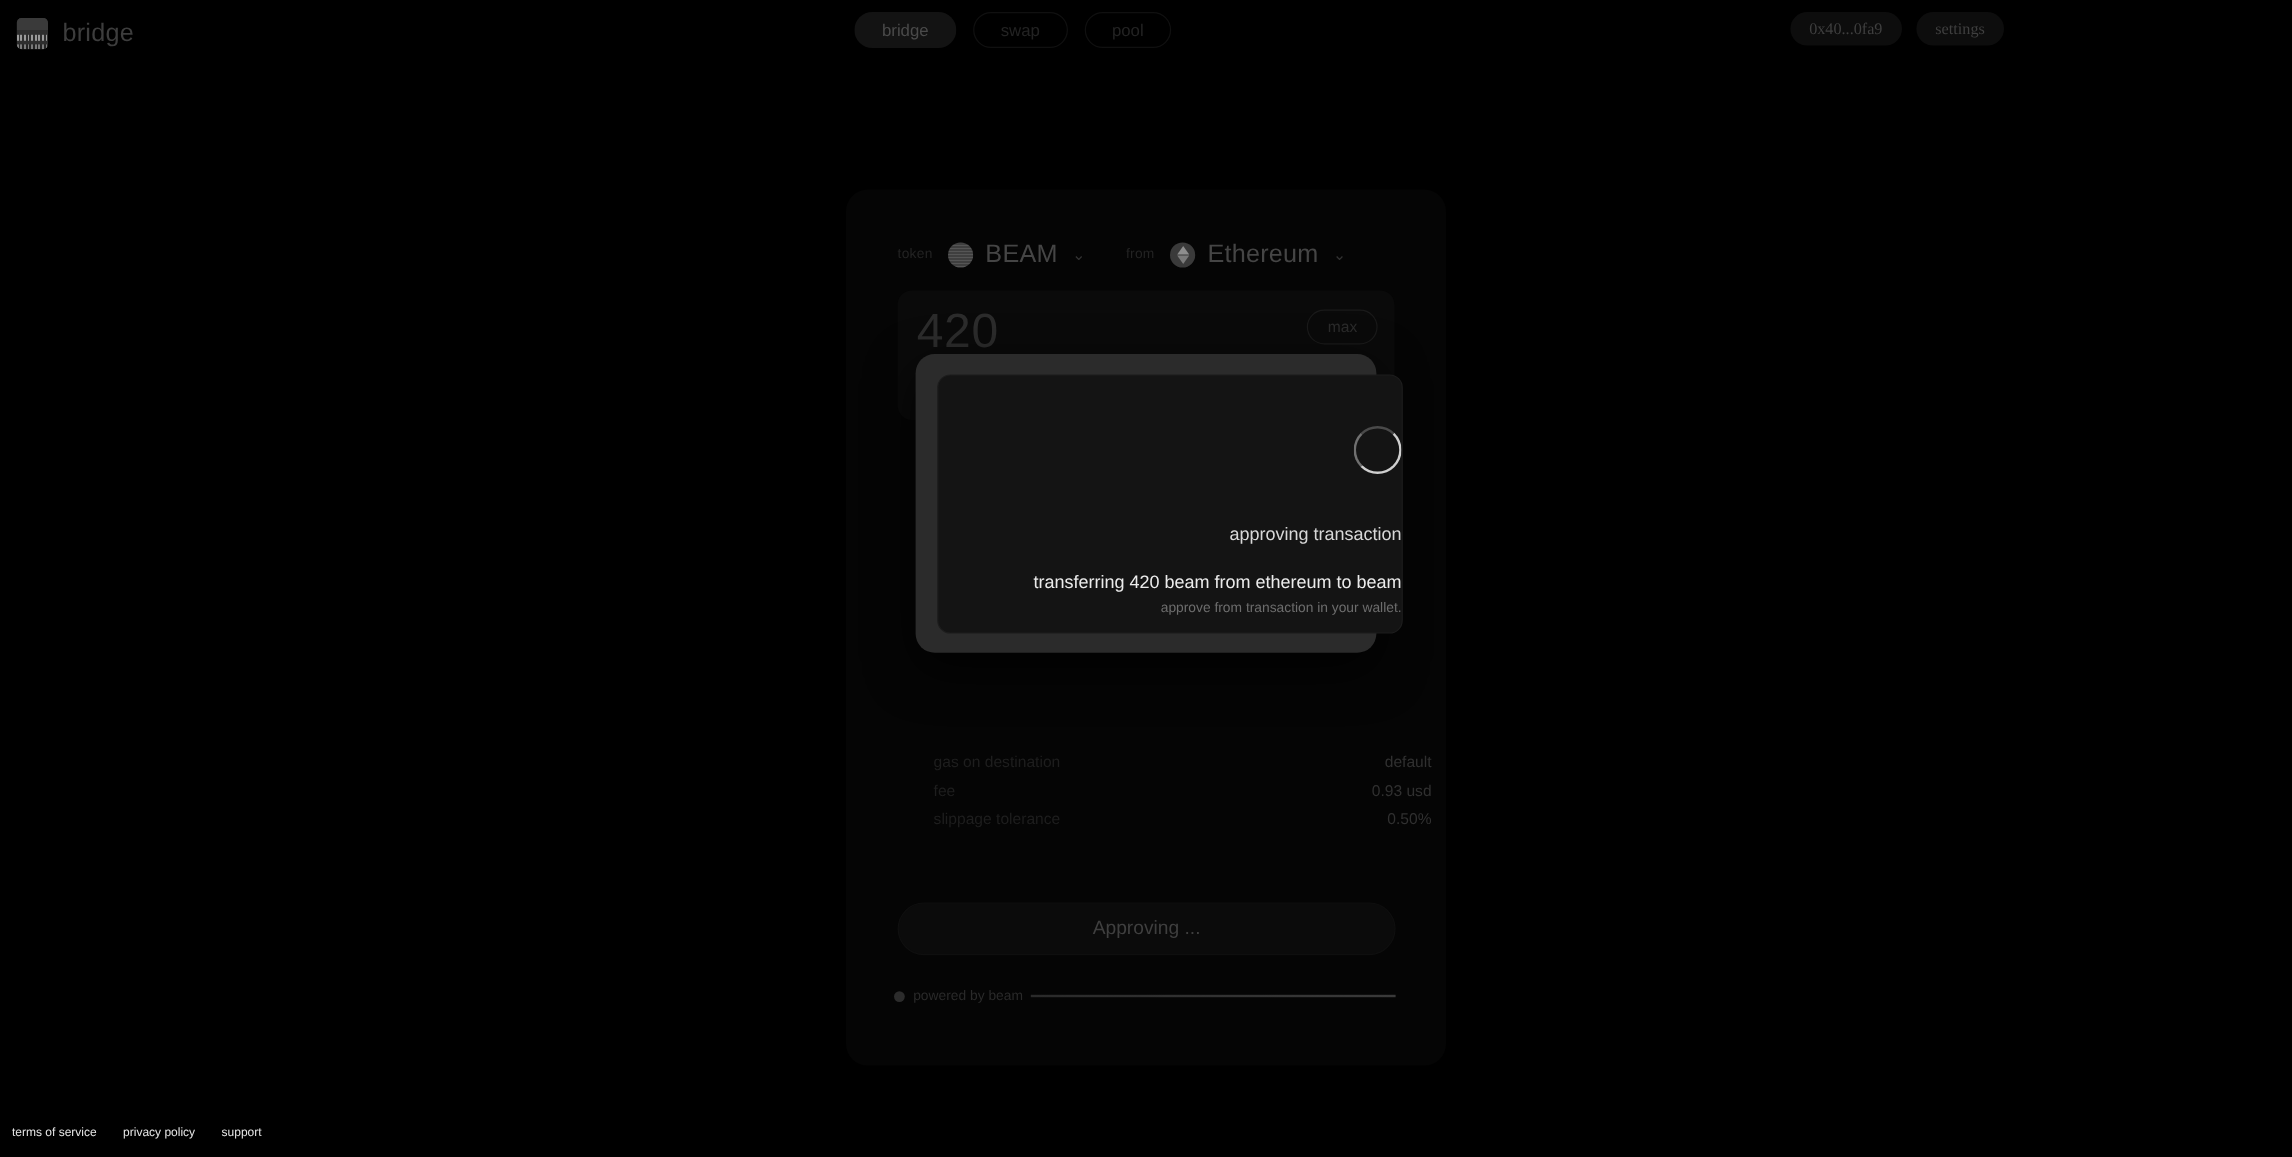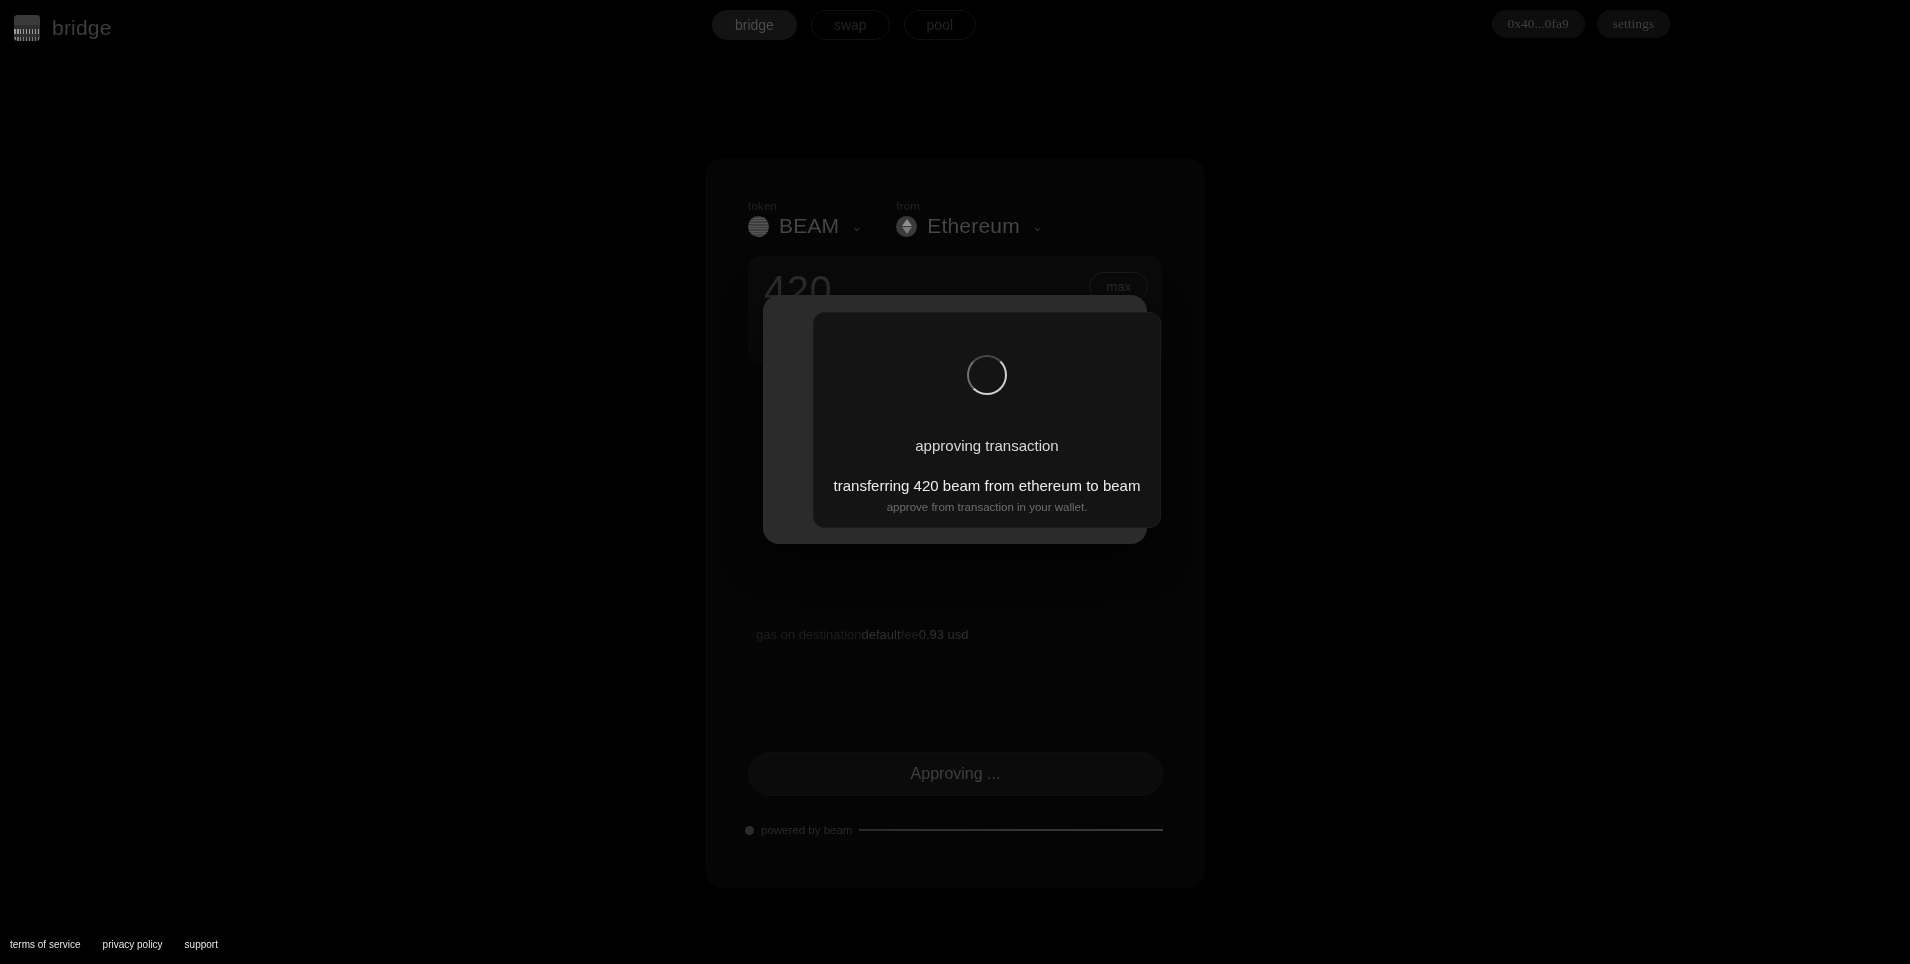--- a/index.html
+++ b/index.html
@@ -50,21 +50,21 @@
     position: absolute; left: 705px; top: 158px; width: 500px; height: 730px;
     background: #050505; border-radius: 18px;
   }
 
   
   .card {
     position: absolute; left: 705px; top: 158px; width: 500px;
     border-radius: 18px; padding: 0;
   }
   .selectors { display:flex; gap: 34px; padding: 42px 0 0 43px; }
-  .sel-group { display:flex; flex-direction: column; gap: 2px; }
+  .sel-group { display:flex; flex-direction: row; gap: 13px; align-items: center; }
   .sel-label { font-size: 11.5px; color: #232323; letter-spacing:.2px; }
   .sel-row { display:flex; align-items:center; gap: 10px; }
   .coin {
     width: 21px; height: 21px; border-radius: 50%; flex:0 0 auto;
   }
   .coin.beam {
     background:
       repeating-linear-gradient(0deg, #555 0 1px, #3f3f3f 1px 2.6px);
     background-color: #4a4a4a;
   }
@@ -91,22 +91,22 @@
   .max-btn {
     position:absolute; right: 14px; top: 16px;
     padding: 7px 16px; border-radius: 999px; border: 1px solid #1a1a1a;
     font-size: 13px; color: #2b2b2b; background: transparent; line-height:1;
   }
   .to-block { position:absolute; left: 16px; bottom: 10px; }
   .to-label { font-size: 11.5px; color: #1f1f1f; margin-bottom: 5px; }
   .to-row { display:flex; align-items:center; gap:9px; }
 
   .details {
-    position:absolute; left: 756px; top: 622px; width: 415px;
-    display:flex; flex-direction: row; gap: 0;
+    position:absolute; left: 778px; top: 622px; width: 415px;
+    display:flex; flex-direction: column; gap: 0;
   }
   .drow { display:flex; justify-content: space-between; align-items:center; height: 24px; }
   .dkey { font-size: 13px; color: #1e1e1e; }
   .dval { font-size: 13px; color: #303030; }
 
   .action-btn {
     position:absolute; left: 748px; top: 752px; width: 415px; height: 44px;
     border-radius: 999px; background: #0b0b0b; border: 1px solid #0f0f0f;
     display:flex; align-items:center; justify-content:center;
     font-size: 16px; color: #3f3f3f;
@@ -120,23 +120,23 @@
   .powered .txt { font-size: 11.5px; color: #2a2a2a; white-space:nowrap; }
   .powered .line { flex: 1; height: 2px; background: linear-gradient(90deg,#2a2a2a,#3a3a3a); }
 
   
   .modal-frame {
     position:absolute; left: 763px; top: 295px; width: 384px; height: 249px;
     background: #2b2b2b; border-radius: 16px;
     box-shadow: 0 14px 40px rgba(0,0,0,.75);
   }
   .modal-inner {
-    position:absolute; left: 18px; top: 17px; width: 348px; height: 216px;
+    position:absolute; left: 18px; top: 17px; width: 388px; height: 216px;
     background: #141414; border-radius: 11px; border: 1px solid #1d1d1d;
-    display:flex; flex-direction:column; align-items:center;margin-left:32px;
+    display:flex; flex-direction:column; align-items:flex-end;
   }
   .spinner {
     width: 40px; height: 40px; margin-top: 42px;
     border-radius: 50%;
     border: 2px solid #cfcfcf;
     border-top-color: #4a4a4a;
     border-left-color: #707070;
   }
   .modal-title { margin-top: 42px; font-size: 15px; color: #d8d8d8; }
   .modal-sub { margin-top: 23px; font-size: 15px; color: #ebebeb; }
@@ -211,20 +211,24 @@
 
   <div class="details">
     <div class="drow">
       <span class="dkey">gas on destination</span>
       <span class="dval">default</span>
     </div>
     <div class="drow">
       <span class="dkey">fee</span>
       <span class="dval">0.93 usd</span>
     </div>
+    <div class="drow">
+      <span class="dkey">slippage tolerance</span>
+      <span class="dval">0.50%</span>
+    </div>
   </div>
 
   <div class="action-btn">Approving ...</div>
 
   <div class="powered">
     <span class="dot"></span>
     <span class="txt">powered by beam</span>
     <span class="line"></span>
   </div>
 

